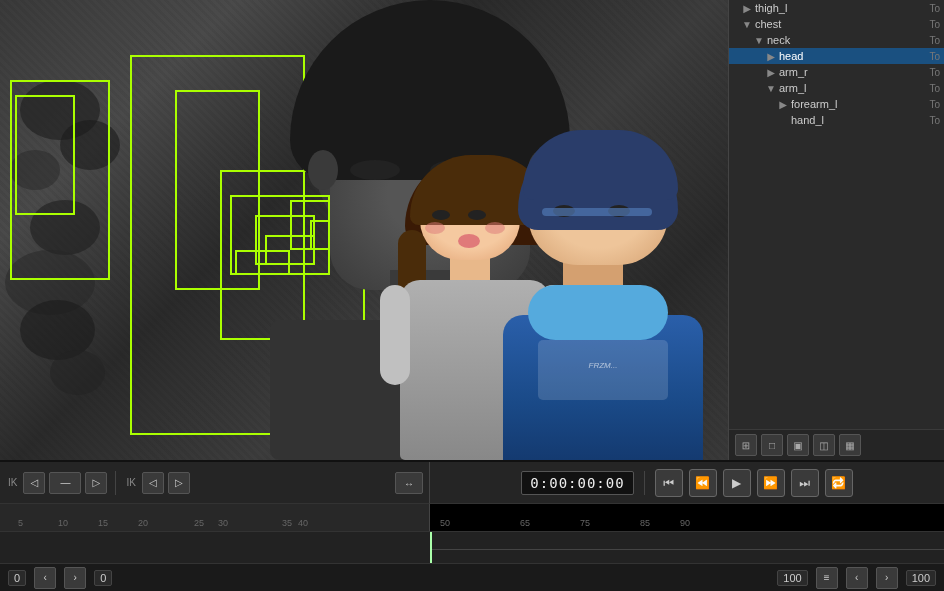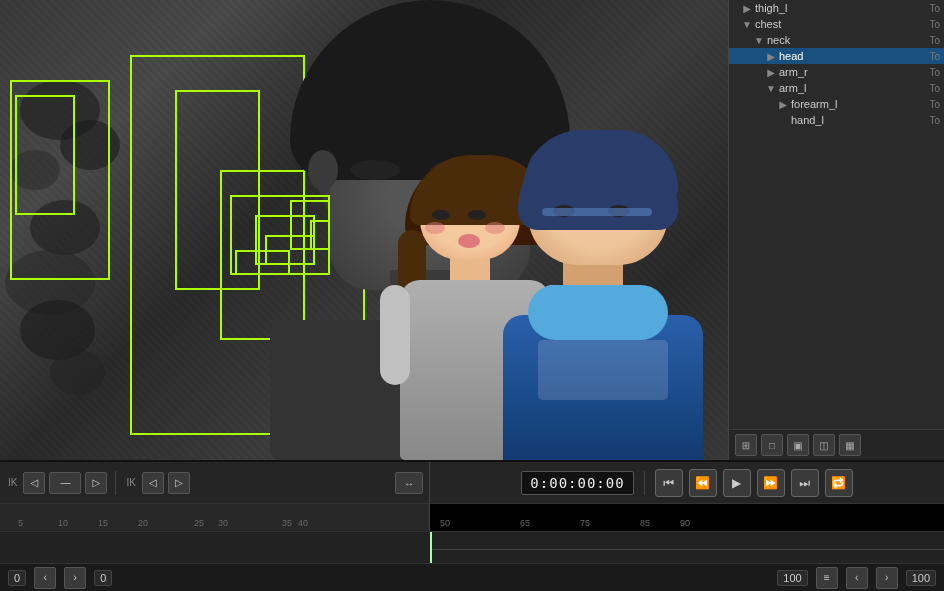--- a/index.html
+++ b/index.html
@@ -404,20 +404,21 @@
     <div style="position:absolute;top:78px;left:44px;width:110px;height:8px;background:rgba(80,120,180,0.7);border-radius:4px;z-index:7;"></div>
 
     <div style="position:absolute;top:128px;left:65px;width:60px;height:45px;background:#d4a070;z-index:2;"></div>
 
     <div style="position:absolute;top:155px;left:30px;width:140px;height:55px;background:#55aadd;border-radius:70px;z-index:3;"></div>
 
     <div style="position:absolute;top:185px;left:5px;width:200px;height:145px;background:linear-gradient(180deg,#2a5faa 0%,#1a4a88 60%,#143a70 100%);border-radius:20px 20px 0 0;z-index:2;"></div>
 
     <div style="position:absolute;top:210px;left:40px;width:130px;height:60px;background:rgba(255,255,255,0.15);border-radius:5px;z-index:3;"></div>
 
+    <div style="position:absolute;top:220px;left:50px;width:110px;height:30px;font-size:8px;color:rgba(255,255,255,0.6);z-index:4;display:flex;align-items:center;justify-content:center;font-style:italic;">FRZM...</div>
   </div>
 </div>
 
 <div id="right-panel">
   <div id="tree-container" style="flex:1;overflow-y:auto;overflow-x:hidden;">
       <div class="tree-item">
         <span class="indent" style="width: 12px;"></span>
         <span class="arrow">▶</span>
         <span class="item-label">thigh_l</span>
         <span class="item-type">To</span>

